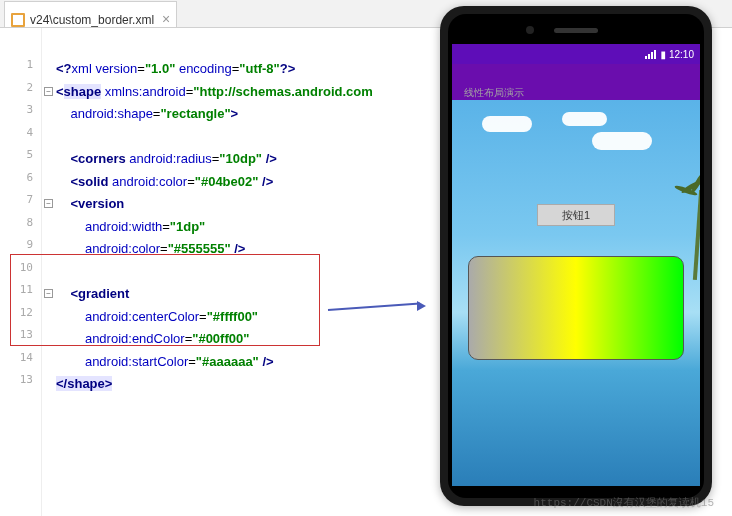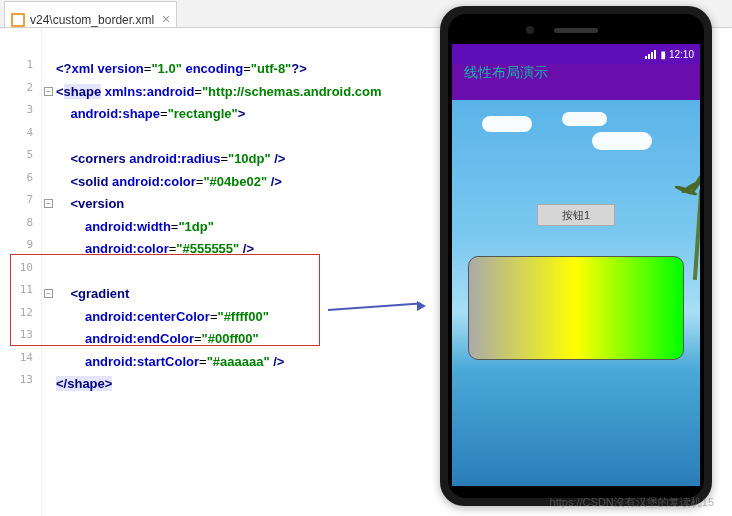--- a/index.html
+++ b/index.html
@@ -11,46 +11,46 @@
 .tab-close{margin-left:8px;color:#999;font-size:14px;cursor:pointer}
 .editor-area{display:flex;height:488px}
 .gutter{width:42px;background:#fff;border-right:1px solid #eee;padding-top:30px}
 .line-no{height:22.5px;text-align:right;padding-right:8px;font-size:11px;color:#aaa;font-family:Consolas,monospace;position:relative}
 .fold-col{width:14px;padding-top:30px}
 .fold{height:22.5px;position:relative}
 .fold-icon{position:absolute;top:6px;left:2px;width:9px;height:9px;border:1px solid #999;font-size:8px;line-height:7px;text-align:center;color:#666;background:#fff}
 .code{flex:1;padding-top:30px;font-family:Consolas,monospace;font-size:13px;position:relative}
 .code-line{height:22.5px;line-height:22.5px;white-space:pre}
 .tag{color:#000080;font-weight:bold}
-.attr{color:#0000c0;font-weight:bold}
+.attr{color:#0000c0;font-weight:normal}
 .val{color:#008000;font-weight:bold}
 .hl{background:#e4e4ff}
 .red-box{position:absolute;border:1px solid #cc3333;left:10px;top:254px;width:310px;height:92px;pointer-events:none}
 .arrow{position:absolute;left:328px;top:297px;width:98px;height:20px;pointer-events:none}
 .arrow-line{position:absolute;top:12px;left:0;width:92px;height:1.5px;background:#4a5ab8;transform:rotate(-4deg);transform-origin:left}
 .arrow-head{position:absolute;right:0;top:4px;width:0;height:0;border-left:9px solid #4a5ab8;border-top:5px solid transparent;border-bottom:5px solid transparent}
 .phone{position:absolute;right:20px;top:6px;width:272px;height:500px;background:#1a1a1a;border-radius:24px;padding:8px;box-shadow:0 2px 10px rgba(0,0,0,.3)}
 .phone-inner{width:100%;height:100%;background:#000;border-radius:18px;overflow:hidden;position:relative}
 .speaker{position:absolute;top:14px;left:50%;transform:translateX(-50%);width:44px;height:5px;background:#333;border-radius:3px;z-index:10}
 .camera{position:absolute;top:12px;left:78px;width:8px;height:8px;background:#222;border-radius:50%;z-index:10}
 .screen{position:absolute;top:30px;left:4px;right:4px;bottom:12px;background:#fff;overflow:hidden}
 .status-bar{height:20px;background:#5e0db8;display:flex;justify-content:flex-end;align-items:center;padding:0 6px;color:#fff;font-size:10px;gap:3px}
-.app-bar{height:36px;background:#6a0dad;color:#14b8a6;display:flex;align-items:flex-start;padding:0 12px;font-size:14px}
+.app-bar{height:36px;background:#6a0dad;color:#a3a3a3;display:flex;align-items:flex-end;padding:0 12px;font-size:10px}
 .bg-sky{height:calc(100% - 56px);background:linear-gradient(180deg,#5ab3e8 0%,#7ac8f0 35%,#a8dff5 55%,#4aa8d8 70%,#2a7eb8 100%);position:relative;overflow:hidden}
 .cloud{position:absolute;background:#fff;border-radius:20px;opacity:.95}
 .c1{width:50px;height:16px;top:16px;left:30px}
 .c2{width:60px;height:18px;top:32px;left:140px}
 .c3{width:45px;height:14px;top:12px;left:110px}
 .palm{position:absolute;right:-4px;top:60px;width:20px;height:120px}
 .palm-trunk{position:absolute;right:4px;top:30px;width:4px;height:90px;background:#5a7a3a;transform:rotate(4deg)}
 .palm-leaf{position:absolute;width:24px;height:5px;background:#4a6a2a;border-radius:50%}
 .btn-col{position:absolute;top:104px;left:50%;transform:translateX(-50%);display:flex;flex-direction:column;gap:15px}
 .btn{width:78px;height:22px;background:#d6d6d6;border:1px solid #aaa;font-size:11px;color:#333;display:flex;align-items:center;justify-content:center;cursor:pointer}
 .gradient-box{position:absolute;top:156px;left:16px;right:16px;height:104px;border-radius:10px;border:1px solid #555;background:linear-gradient(90deg,#aaaaaa 0%,#ffff00 50%,#00ff00 100%)}
-.watermark{position:absolute;bottom:6px;right:18px;font-size:11px;color:rgba(120,120,120,.55);font-family:Liberation Sans, sans-serif;pointer-events:none;z-index:50}
+.watermark{position:absolute;bottom:6px;right:18px;font-size:11px;color:rgba(120,120,120,.55);font-family:Liberation Mono, monospace;pointer-events:none;z-index:50}
 .sig{width:12px;height:10px;display:inline-flex;align-items:flex-end;gap:1px}
 .sig span{width:2px;background:#fff}
 </style>
 </head>
 <body>
 
 <div class="tab-bar">
   <div class="tab">
     <span class="tab-icon"></span>
     <span>v24\custom_border.xml</span>

